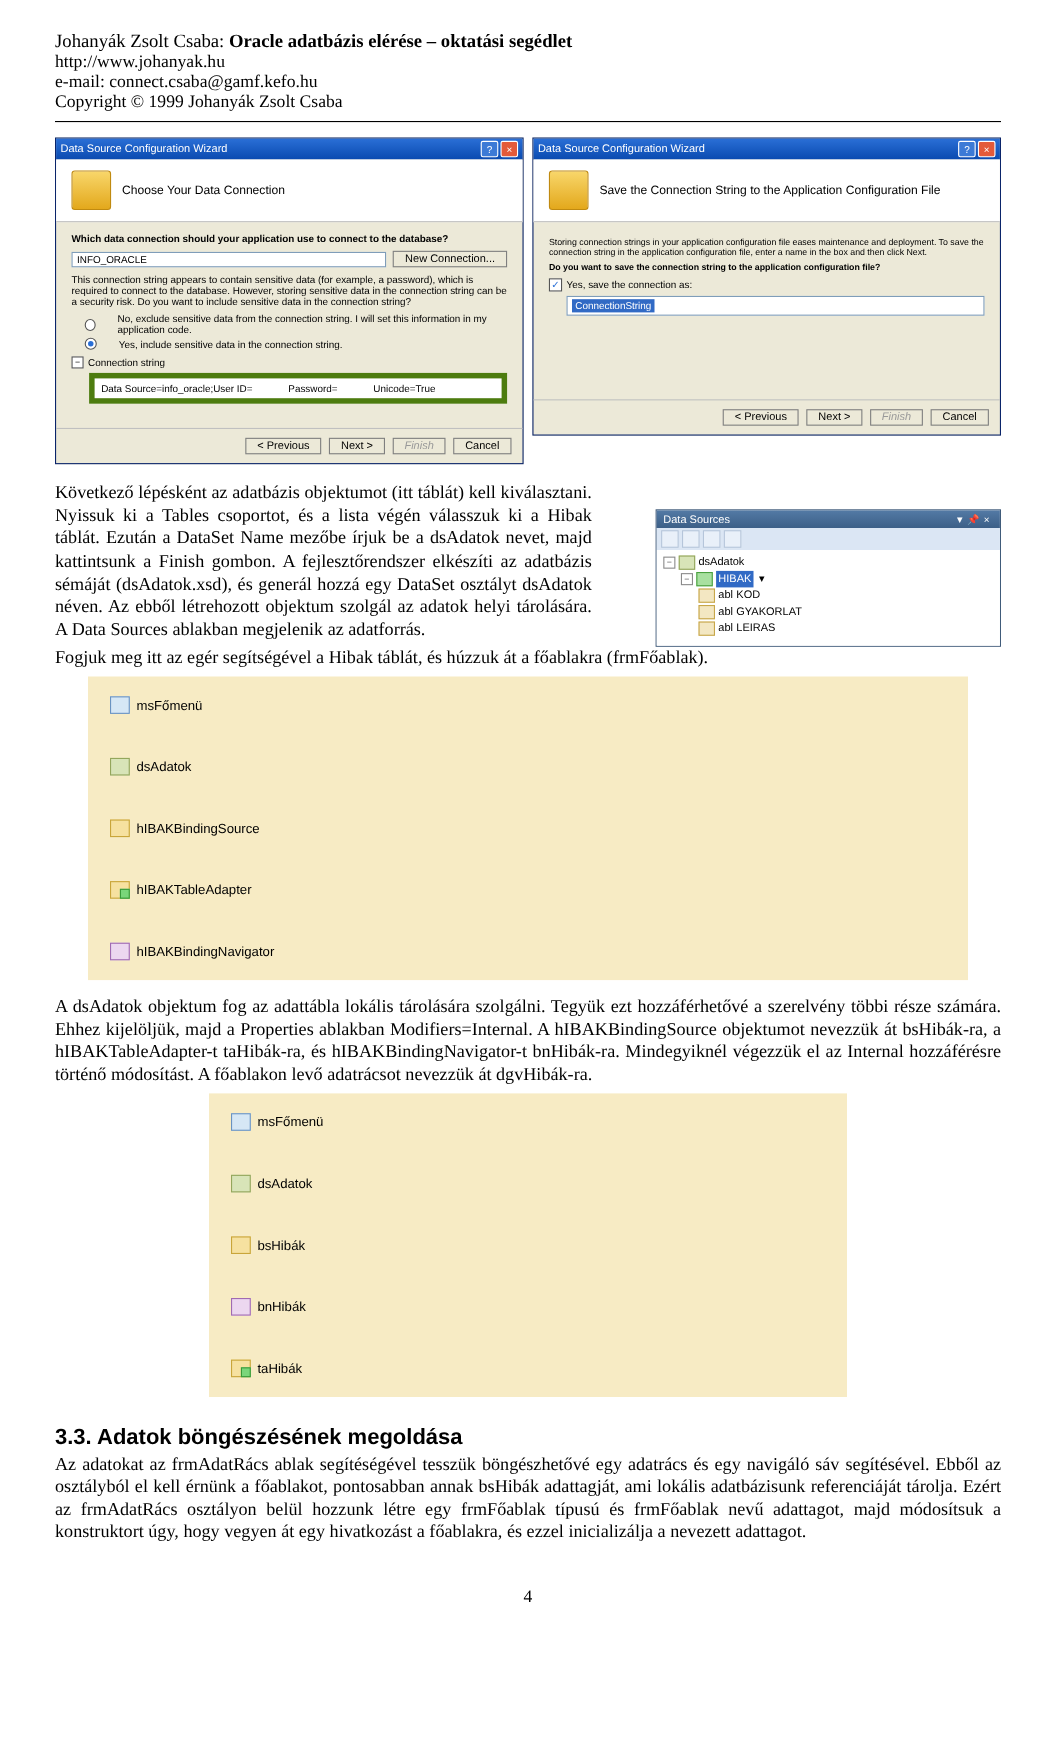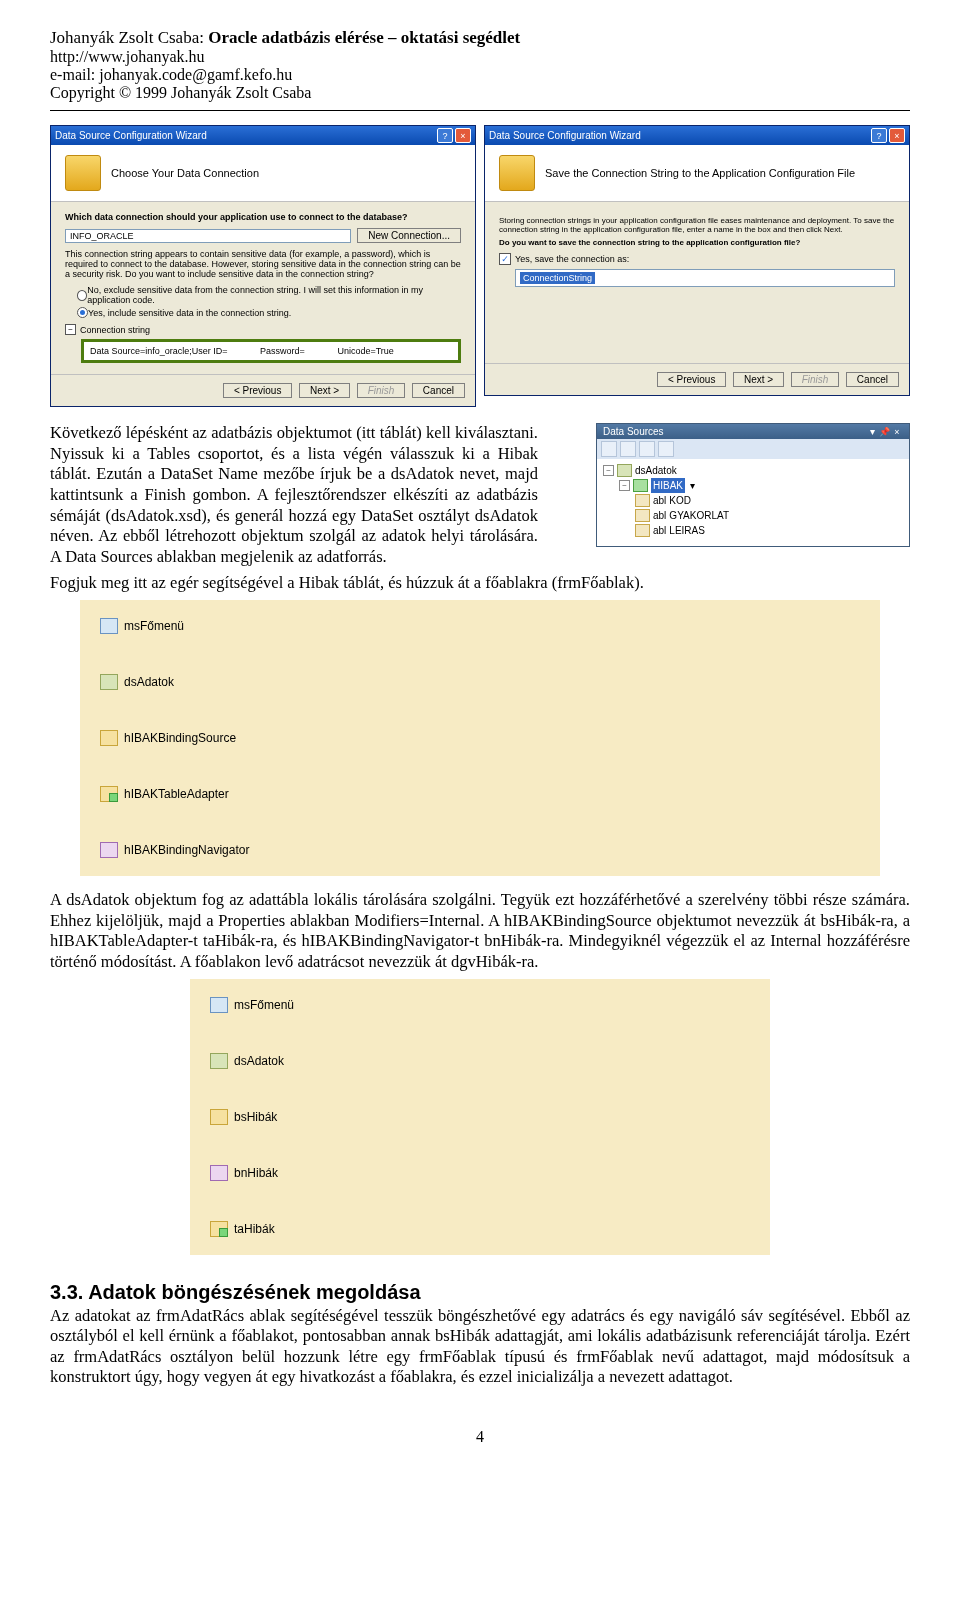--- a/index.html
+++ b/index.html
@@ -74,43 +74,43 @@
   .wiz-input {
     flex:1;
     background:#fff; border:1px solid #7f9db9; padding:1px 4px;
     font-size:9px;
   }
   .wiz-btn {
     background:#ece9d8; border:1px solid #7f7f7f;
     padding:1px 10px; font-size:10px;
   }
   .wiz-note { font-size:9px; margin:6px 0; }
-  .wiz-radio { margin:2px 0 2px 12px; font-size:9px; display:flex; align-items:center; gap:0;}
+  .wiz-radio { margin:2px 0 2px 12px; font-size:9px; display:flex; align-items:center; gap:20px;}
   .wiz-radio .dot { width:9px;height:9px;border:1px solid #555;border-radius:50%;background:#fff;display:inline-block;}
   .wiz-radio .dot.checked::after{content:"";display:block;width:5px;height:5px;background:#2a6fd6;border-radius:50%;margin:2px;}
   .wiz-expand { margin:6px 0 2px 0; font-size:9px; display:flex;align-items:center;gap:4px;}
   .wiz-expand .sq{width:9px;height:9px;border:1px solid #555;background:#fff;display:inline-flex;align-items:center;justify-content:center;font-size:8px;}
   .wiz-cs {
-    background:#fff;border:3px solid #4d7c0f;padding:4px 6px;font-size:9px;margin:4px 0 1px 16px;
+    background:#fff;border:5px solid #4d7c0f;padding:4px 6px;font-size:9px;margin:4px 0 12px 16px;
   }
   .wiz-cs span{margin-right:30px;}
   .wiz-footer {
     border-top:1px solid #c0c0c0; padding:10px; text-align:right;
   }
   .wiz-footer .wiz-btn{ margin-left:4px; min-width:54px; }
   .wiz-footer .wiz-btn.disabled{ color:#999;font-style:italic; }
   .wiz-r-desc{font-size:8px;margin:4px 0;}
   .wiz-check{display:flex;align-items:center;gap:4px;margin:4px 0;}
   .wiz-check .bx{width:10px;height:10px;border:1px solid #555;background:#fff;display:inline-flex;align-items:center;justify-content:center;color:#2a6fd6;font-size:9px;}
   .wiz-selbox{background:#fff;border:1px solid #7f9db9;padding:2px 4px;margin:2px 0 0 16px;}
   .selrow{background:#316ac5;color:#fff;padding:1px 3px;display:inline-block;font-size:9px;}
 
   
   .para { text-align: justify; line-height: 1.25; margin-bottom: 6px; font-size:16.5px;}
-  .para-block1 { display:flex; gap:10px; align-items:flex-start;}
+  .para-block1 { display:flex; gap:10px; align-items:flex-end;}
   .para-block1 .text{flex:1;}
   .ds-panel {
     flex:0 0 312px;
     font-family: Tahoma, sans-serif;
     font-size:10px;
     border:1px solid #405b7a;
     margin-left:48px;
   }
   .ds-title{
     background: linear-gradient(to bottom, #537aa5, #3c5f87);
@@ -158,21 +158,21 @@
 </style>
 </head>
 <body>
 
 <div class="header-block">
   <div class="header-title-line">
     <span>Johanyák Zsolt Csaba:</span>
     <span class="bold">Oracle adatbázis elérése – oktatási segédlet</span>
   </div>
   <div class="header-small">http://www.johanyak.hu</div>
-  <div class="header-small">e-mail: johanyak.code@gamf.kefo.hu</div>
+  <div class="header-small">e-mail: connect.csaba@gamf.kefo.hu</div>
   <div class="header-small">Copyright © 1999 Johanyák Zsolt Csaba</div>
 </div>
 <hr class="hdr-rule">
 
 <div class="wizards-row">
 
   <div class="wiz wiz-left">
     <div class="wiz-titlebar">
       <span class="title">Data Source Configuration Wizard</span>
       <span class="tb-btn">?</span>

